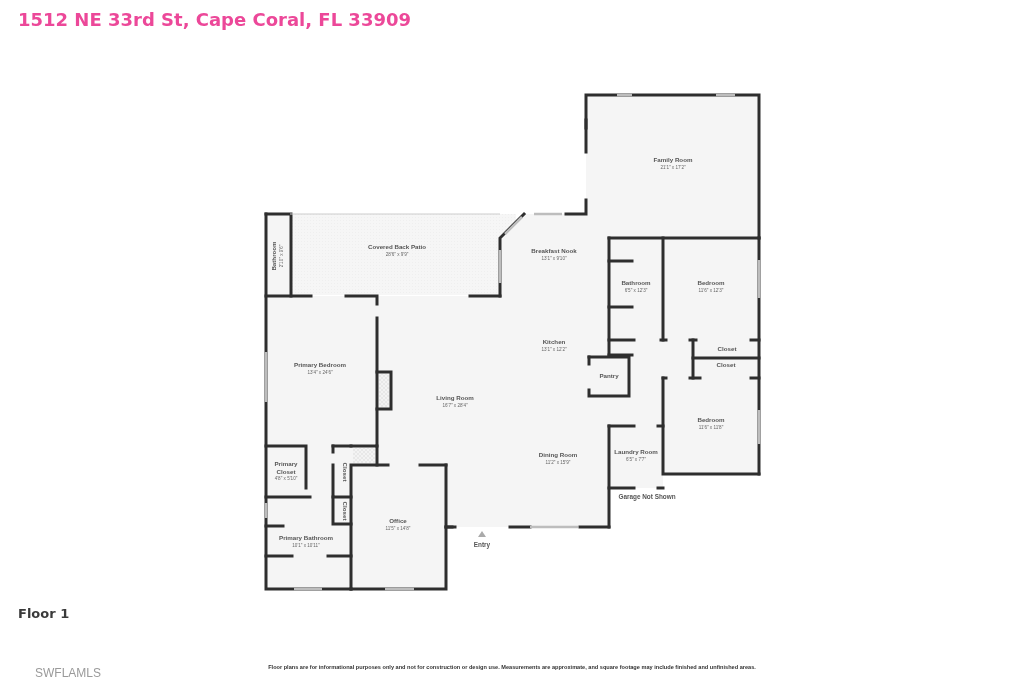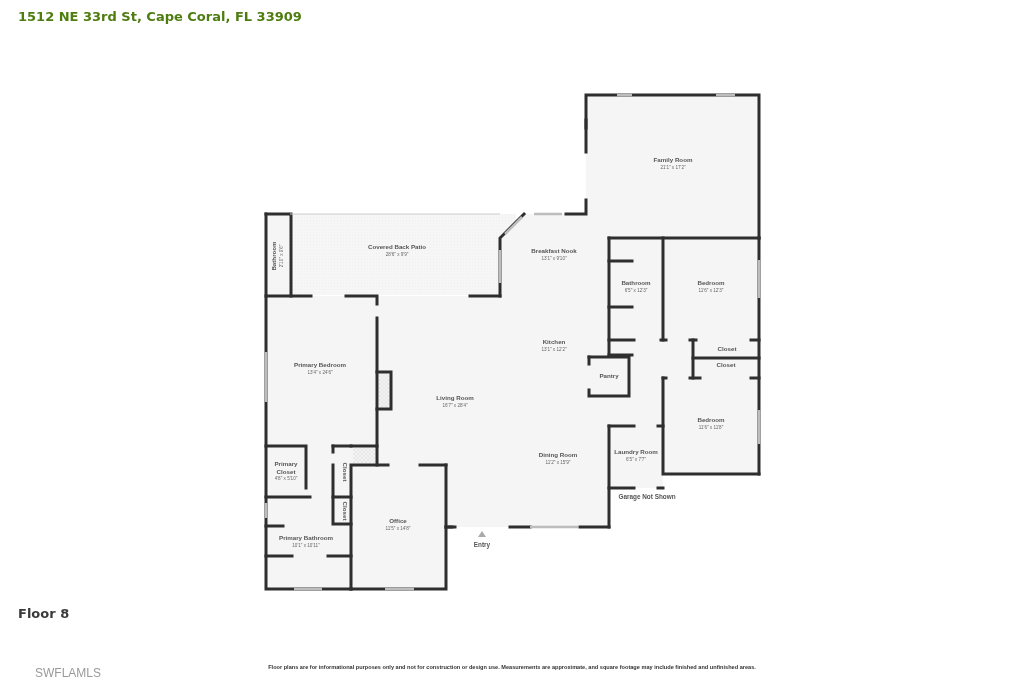--- a/index.html
+++ b/index.html
@@ -1,18 +1,18 @@
 <!DOCTYPE html>
 <html><head>
 <meta charset="utf-8">
 <style>
   html, body { margin:0; padding:0; background:#ffffff; }
   body { width:1024px; height:682px; position:relative; overflow:hidden;
          font-family:"DejaVu Sans", sans-serif; color:#333; }
-  .address { position:absolute; left:18px; top:9px; font-size:13px; font-weight:bold; color:#4d7c0f; letter-spacing:0; }
+  .address { position:absolute; left:18px; top:9px; font-size:18px; font-weight:bold; color:#ec4899; letter-spacing:0; }
   .floor-label { position:absolute; left:18px; top:606px; font-size:13px; font-weight:bold; color:#3a3a3a; }
   .watermark { position:absolute; left:3px; top:666px; font-size:12px; color:#9a9a9a; font-family:"Liberation Sans", sans-serif;margin-left:32px; }
   .disclaimer { position:absolute; left:0; width:1024px; top:664px; text-align:center; font-size:5.6px; font-weight:bold; color:#333; font-family:"Liberation Sans", sans-serif; padding-left:0px; }
   .disclaimer span { position:relative; left:0px; }
   svg#plan { position:absolute; left:0; top:0; }
   .room-name { font-family:"Liberation Sans", sans-serif; font-size:6.2px; fill:#555; font-weight:bold; text-anchor:middle; }
   .room-dim { font-family:"Liberation Sans", sans-serif; font-size:4.6px; fill:#666; text-anchor:middle; }
 </style>
 </head>
 <body>
@@ -205,15 +205,15 @@
       <g transform="translate(306,540)">
         <text class="room-name" x="0" y="0">Primary Bathroom</text>
         <text class="room-dim" x="0" y="6.5">10'1" x 10'11"</text>
       </g>
     </g>
 
   <text x="647" y="499" class="room-name" style="font-size:6.4px;">Garage Not Shown</text>
   <text x="482" y="547" class="room-name" style="font-size:6.4px;">Entry</text>
 </svg>
 
-<div class="floor-label">Floor 8</div>
+<div class="floor-label">Floor 1</div>
 <div class="watermark">SWFLAMLS</div>
 <div class="disclaimer"><span>Floor plans are for informational purposes only and not for construction or design use. Measurements are approximate, and square footage may include finished and unfinished areas.</span></div>
 
 </body></html>

